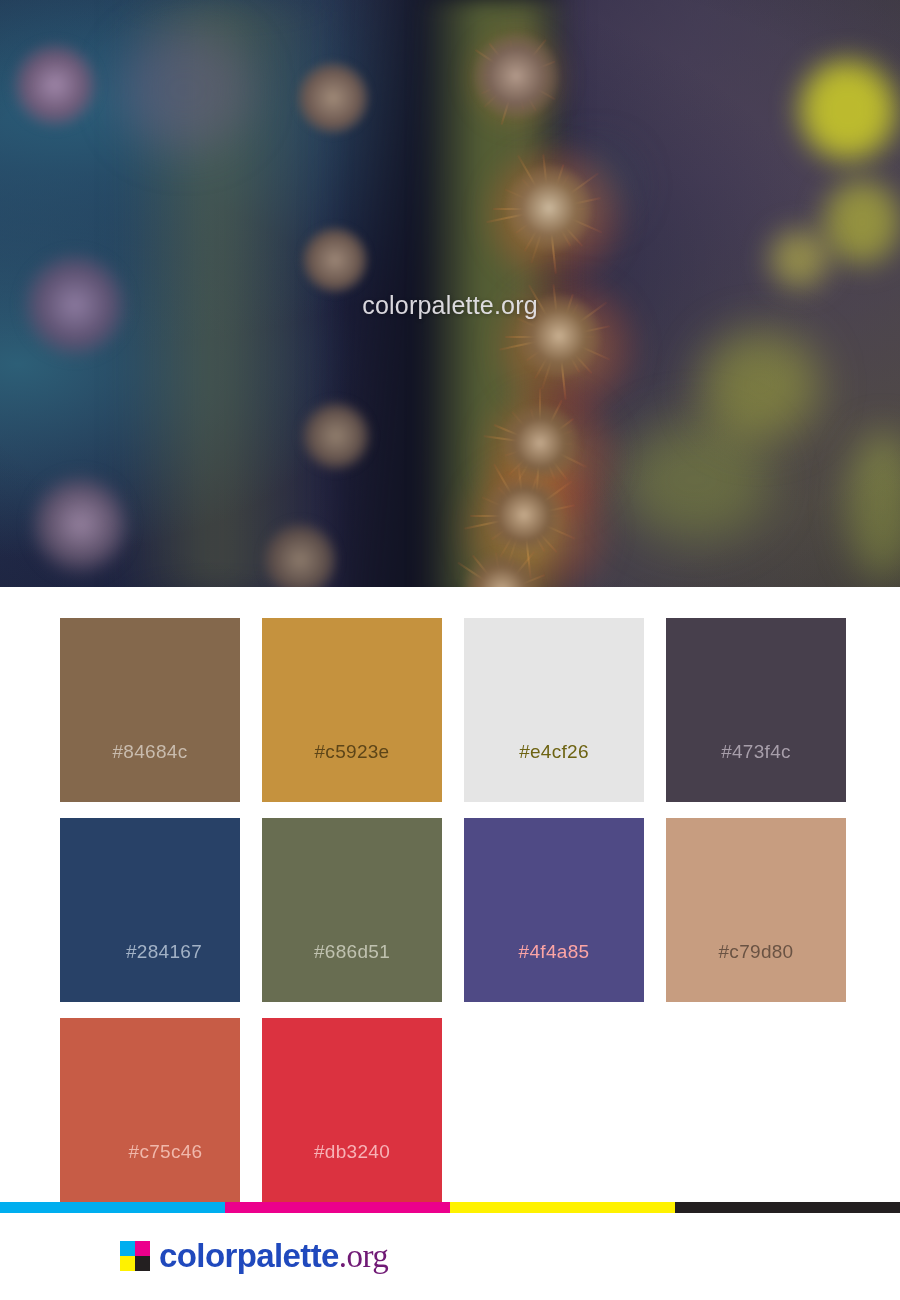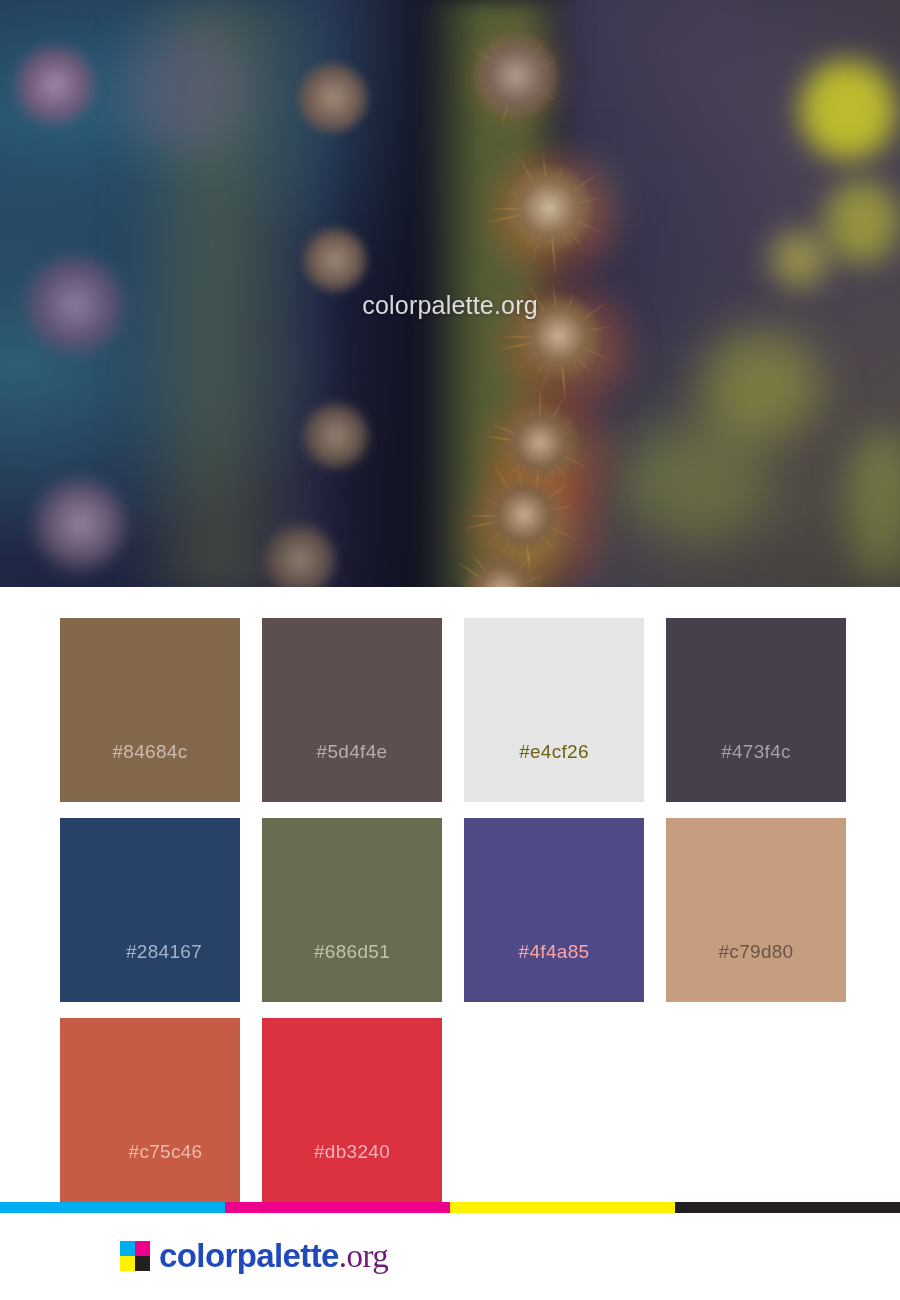--- a/index.html
+++ b/index.html
@@ -291,22 +291,22 @@
 
       <div class="vignette"></div>
     </div>
     <div class="watermark">colorpalette.org</div>
   </div>
 
   <div class="palette" id="palette-grid">
       <div class="swatch" style="background: rgb(132, 104, 76);">
         <span class="hex" style="color: rgb(201, 188, 174);">#84684c</span>
       </div>
-      <div class="swatch" style="background: rgb(93, 79, 78);">
-        <span class="hex" style="color: rgb(184, 174, 172);">#5d4f4e</span>
+      <div class="swatch" style="background: rgb(197, 146, 62);">
+        <span class="hex" style="color: rgb(93, 69, 24);">#c5923e</span>
       </div>
       <div class="swatch" style="background: #e5e5e5;">
         <span class="hex" style="color: rgb(109, 99, 18);">#e4cf26</span>
       </div>
       <div class="swatch" style="background: rgb(71, 63, 76);">
         <span class="hex" style="color: rgb(167, 158, 170);">#473f4c</span>
       </div>
       <div class="swatch" style="background: rgb(40, 65, 103);">
         <span class="hex" style="color: rgb(163, 178, 198); margin-left: 28px;">#284167</span>
       </div>

